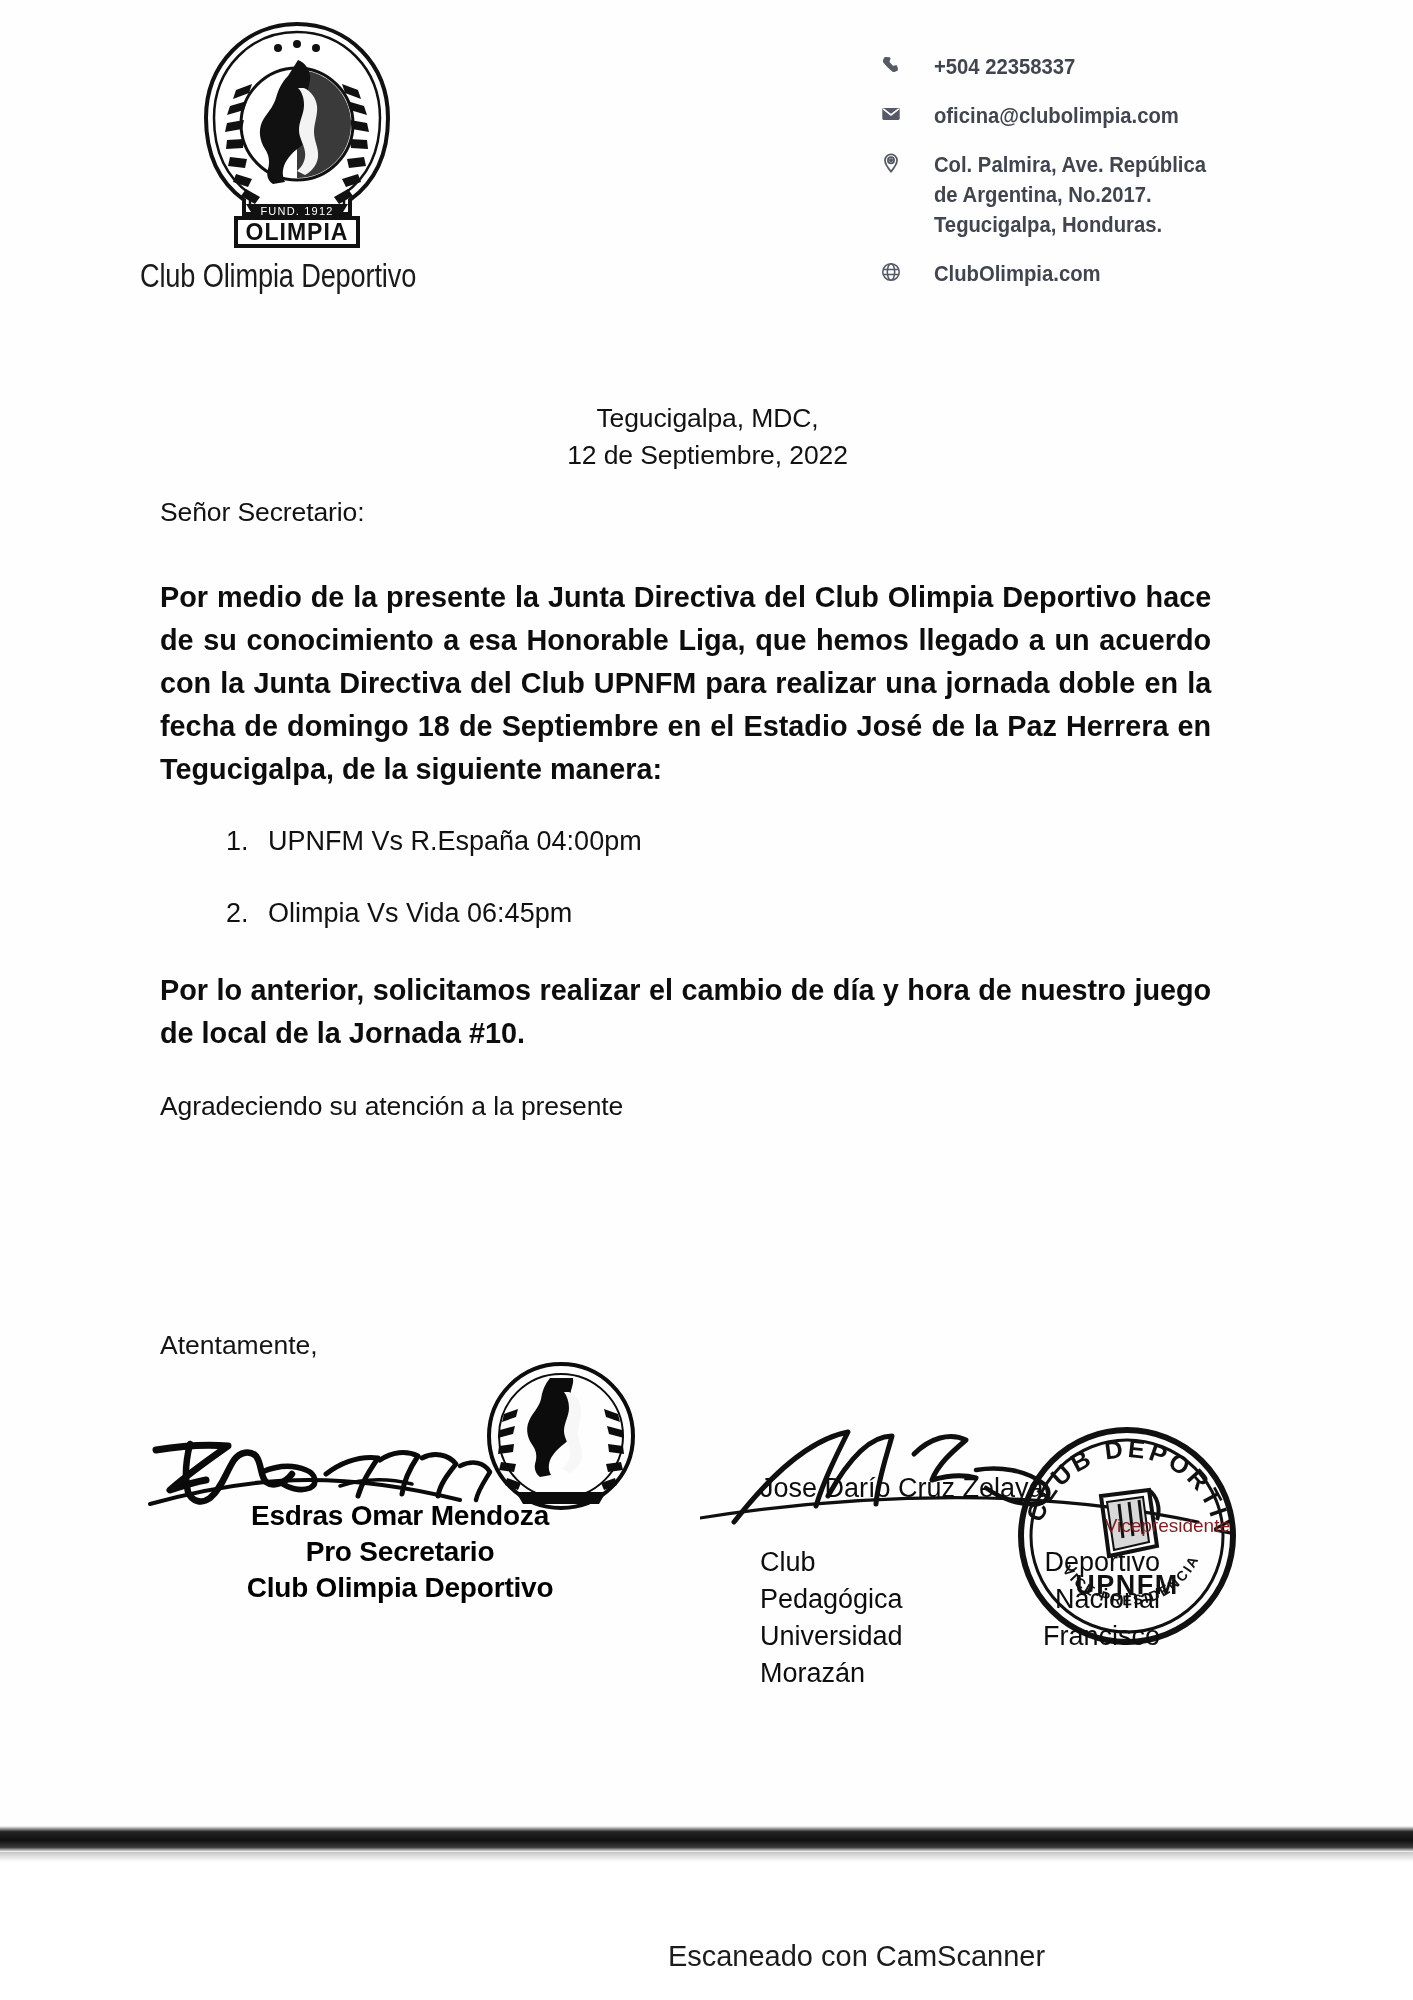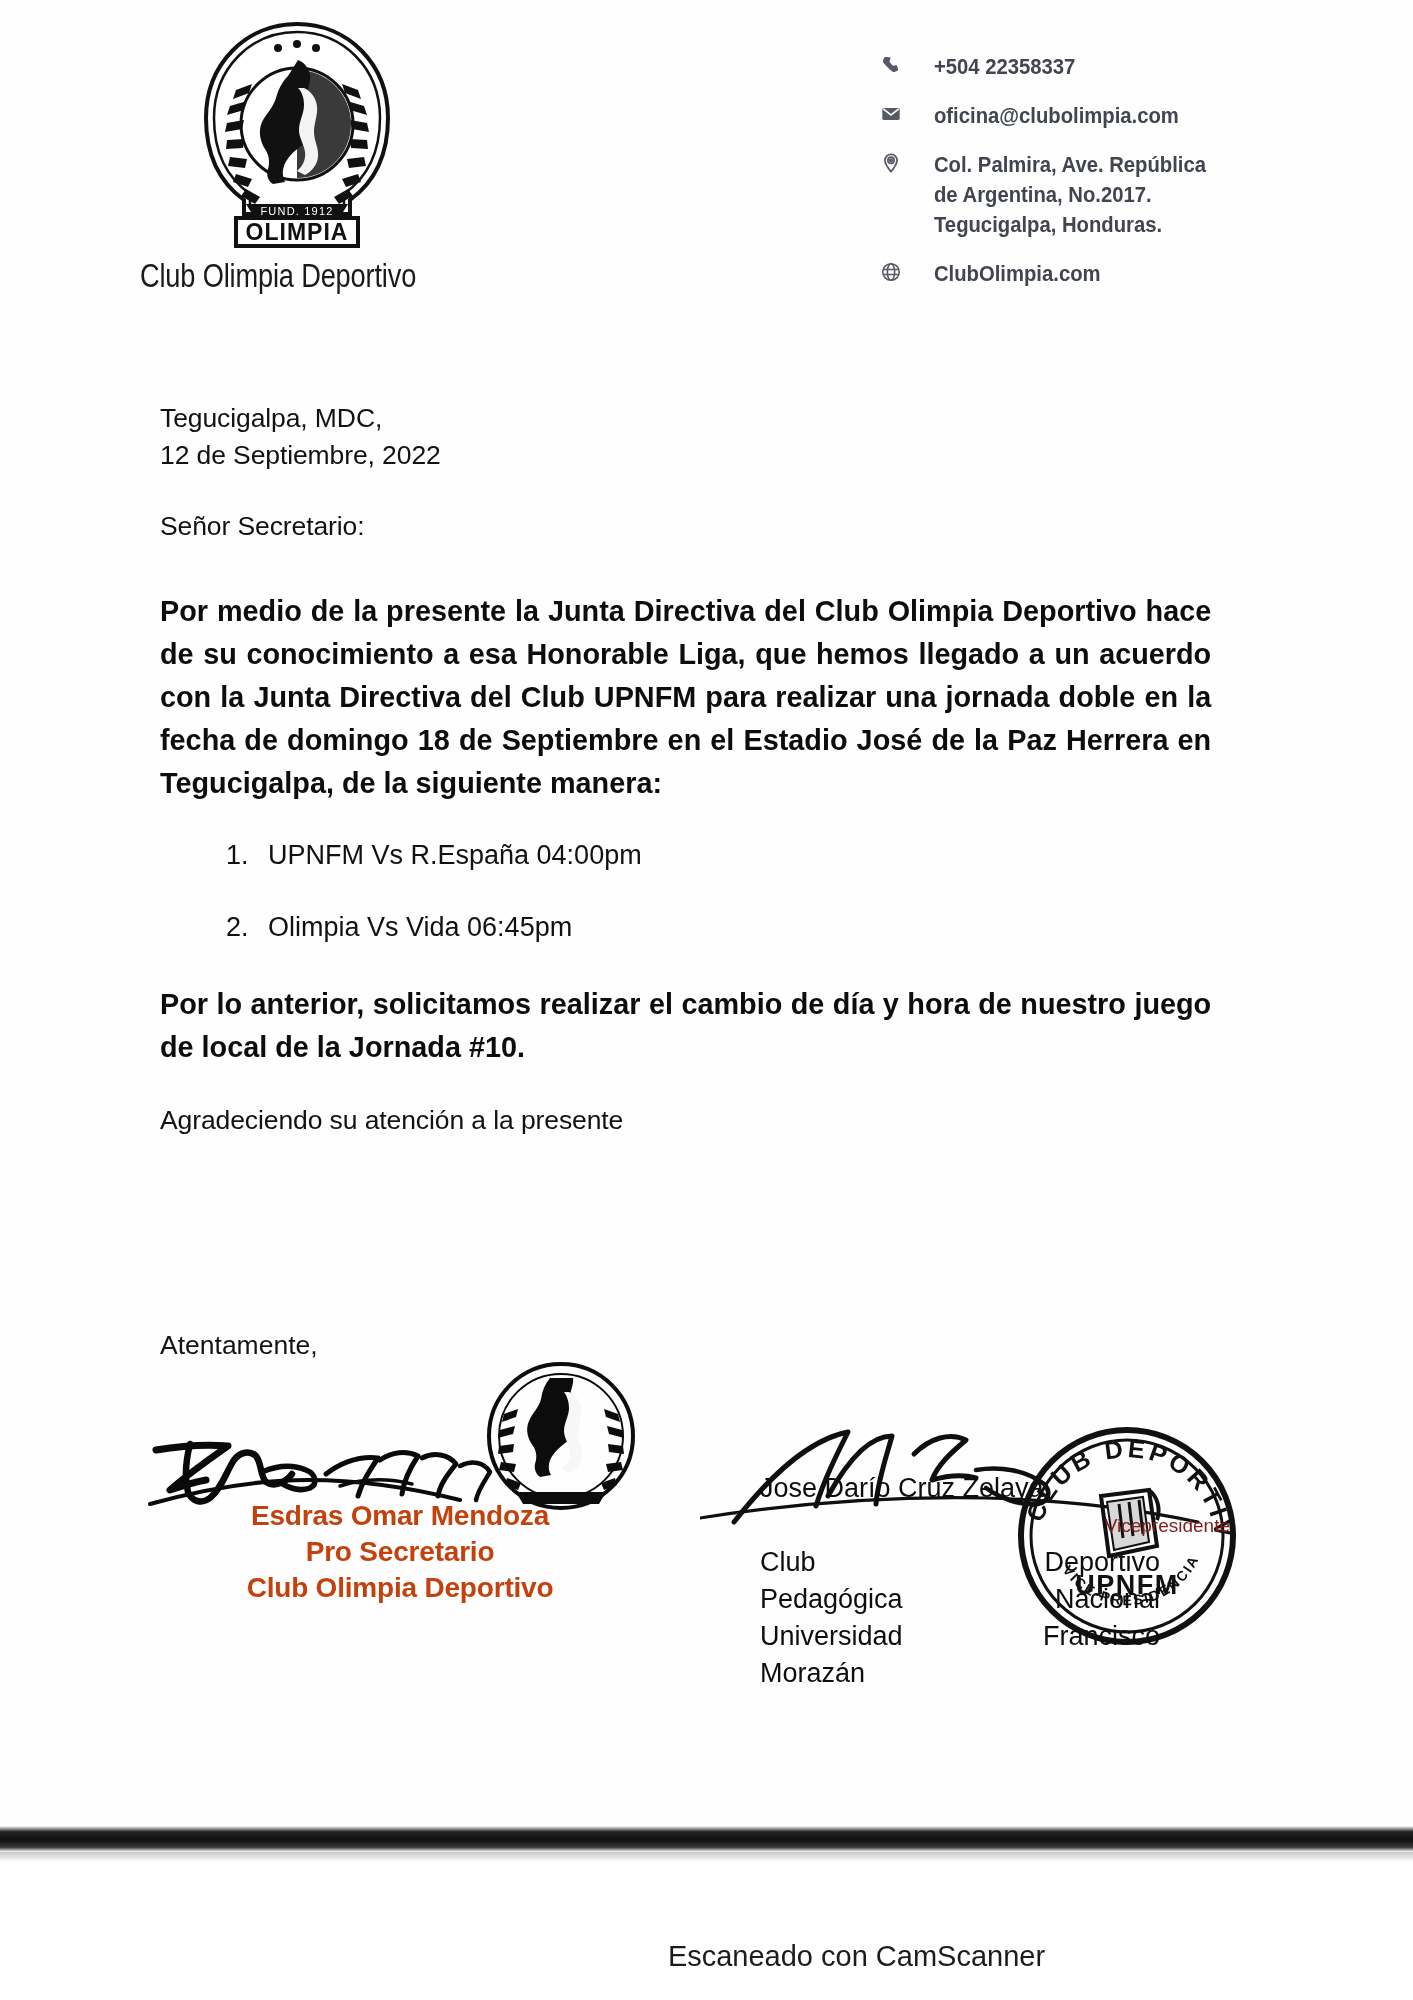--- a/index.html
+++ b/index.html
@@ -113,21 +113,21 @@
 
   .line-plain {
     font-family: "Liberation Sans", sans-serif;
     font-size: 26.5px;
     line-height: 37px;
     color: #121212;
     white-space: pre-line;
     letter-spacing: -0.1px;
   }
 
-  .date-block { margin-bottom: 34px; }
+  .date-block { margin-bottom: 20px; text-align: center; }
   .addressee-block { margin-bottom: 44px; }
   .salutation { margin-bottom: 44px; }
 
   .para {
     font-family: "Liberation Sans Narrow", "Liberation Sans", sans-serif;
     font-size: 30px;
     line-height: 43px;
     text-align: justify;
     color: #0d0d0d;
     font-weight: 600;
@@ -181,21 +181,21 @@
   .sig-left-names {
     position: absolute;
     left: 0;
     top: 168px;
     width: 480px;
     text-align: center;
     font-family: "Liberation Sans", sans-serif;
     font-weight: bold;
     font-size: 28px;
     line-height: 36px;
-    color: #c2410c;
+    color: #000000;
     white-space: pre-line;
     letter-spacing: -0.2px;
   }
 
   
   .sig-scribble-left {
     position: absolute;
     left: -30px;
     top: 86px;
     width: 470px;

